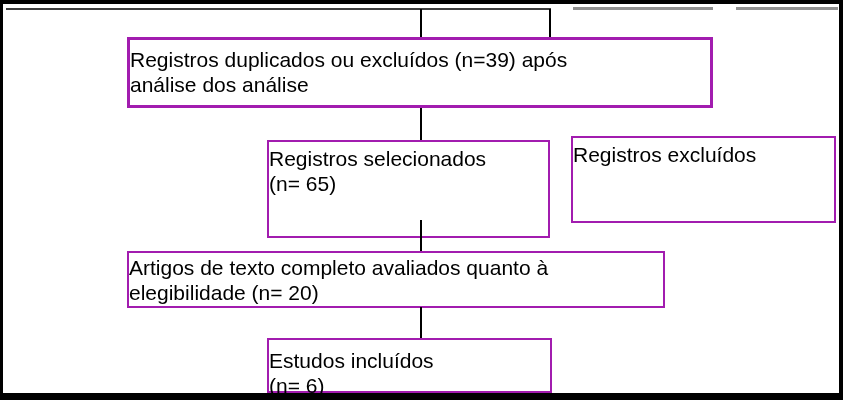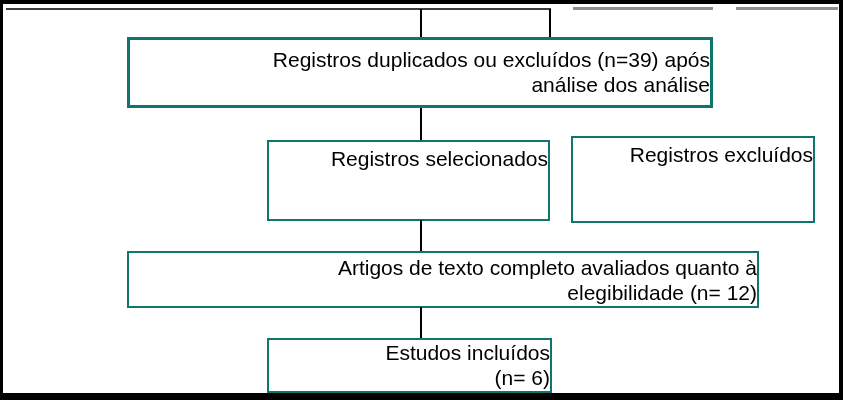--- a/index.html
+++ b/index.html
@@ -34,46 +34,46 @@
   .vline { position: absolute; width: 2px; background: #000000; }
   #topstub-left   { left: 420px; top: 9px;   height: 29px; }
   #topstub-right  { left: 549px; top: 9px;   height: 29px; }
   #conn-1         { left: 420px; top: 108px; height: 33px; }
   #conn-2         { left: 420px; top: 220px; height: 32px; }
   #conn-3         { left: 420px; top: 307px; height: 32px; }
   
   .fbox {
     position: absolute;
     box-sizing: border-box;
-    border: 2px solid #0f766e;
+    border: 2px solid #a21caf;
     background: #ffffff;
-    text-align: right;
+    text-align: left;
     color: #000000;
     font-size: 21px;
     line-height: 25px;
   }
   #box-titles {
     left: 127px; top: 37px; width: 586px; height: 71px;
     border-width: 3px; padding-top: 7px;
   }
   #box-selected {
-    left: 267px; top: 140px; width: 283px; height: 81px;
+    left: 267px; top: 140px; width: 283px; height: 98px;
     padding-top: 4px;
   }
   #box-abstracts {
-    left: 571px; top: 136px; width: 244px; height: 87px;
+    left: 571px; top: 136px; width: 265px; height: 87px;
     padding-top: 3px; line-height: 27px;
   }
   #box-fulltext {
-    left: 127px; top: 251px; width: 632px; height: 57px;
+    left: 127px; top: 251px; width: 538px; height: 57px;
     padding-top: 2px;
   }
   #box-included {
     left: 267px; top: 338px; width: 285px; height: 55px;
-    padding-top: 0;
+    padding-top: 8px;
   }
   .bline { white-space: nowrap; }
 </style>
 </head>
 <body>
 
 <div id="stage">
 
   <div class="frame"></div>
 
@@ -85,31 +85,32 @@
 
   <div class="fbox" id="box-titles">
     <div class="bline">Registros duplicados ou excluídos (n=39) após</div>
     <div class="bline">análise dos análise</div>
   </div>
 
   <div class="vline" id="conn-1"></div>
 
   <div class="fbox" id="box-selected">
     <div class="bline">Registros selecionados</div>
+    <div class="bline">(n= 65)</div>
   </div>
 
   <div class="fbox" id="box-abstracts">
     <div class="bline">Registros excluídos</div>
   </div>
 
   <div class="vline" id="conn-2"></div>
 
   <div class="fbox" id="box-fulltext">
     <div class="bline">Artigos de texto completo avaliados quanto à</div>
-    <div class="bline">elegibilidade (n= 12)</div>
+    <div class="bline">elegibilidade (n= 20)</div>
   </div>
 
   <div class="vline" id="conn-3"></div>
 
   <div class="fbox" id="box-included">
     <div class="bline">Estudos incluídos</div>
     <div class="bline">(n= 6)</div>
   </div>
 
 </div>

